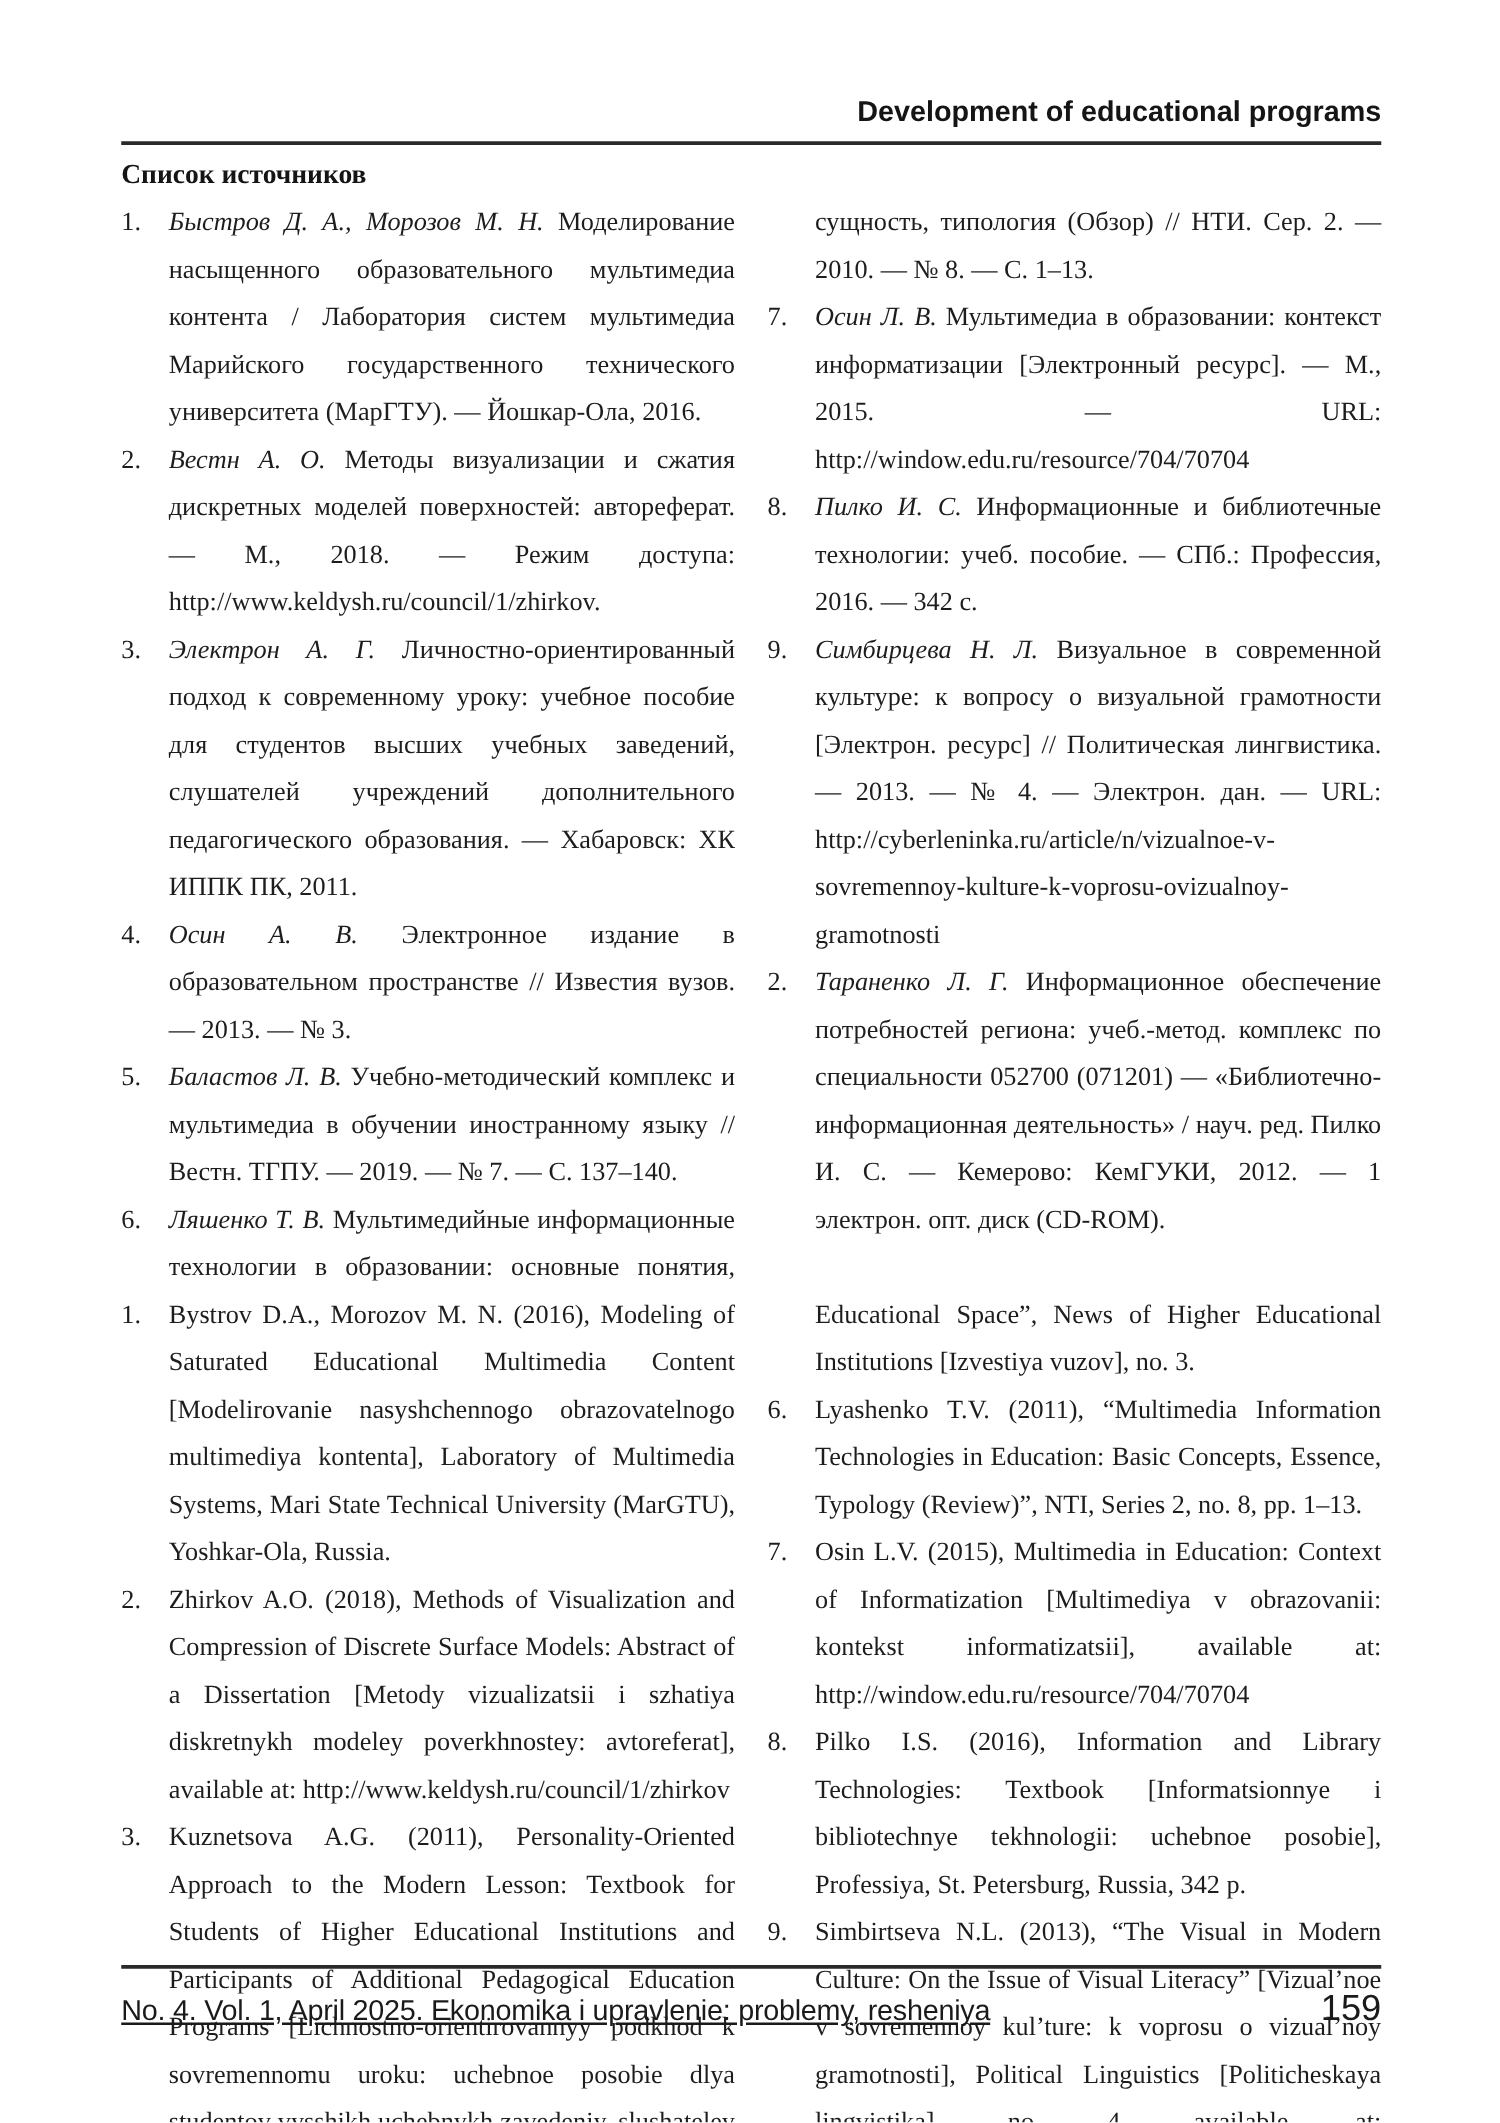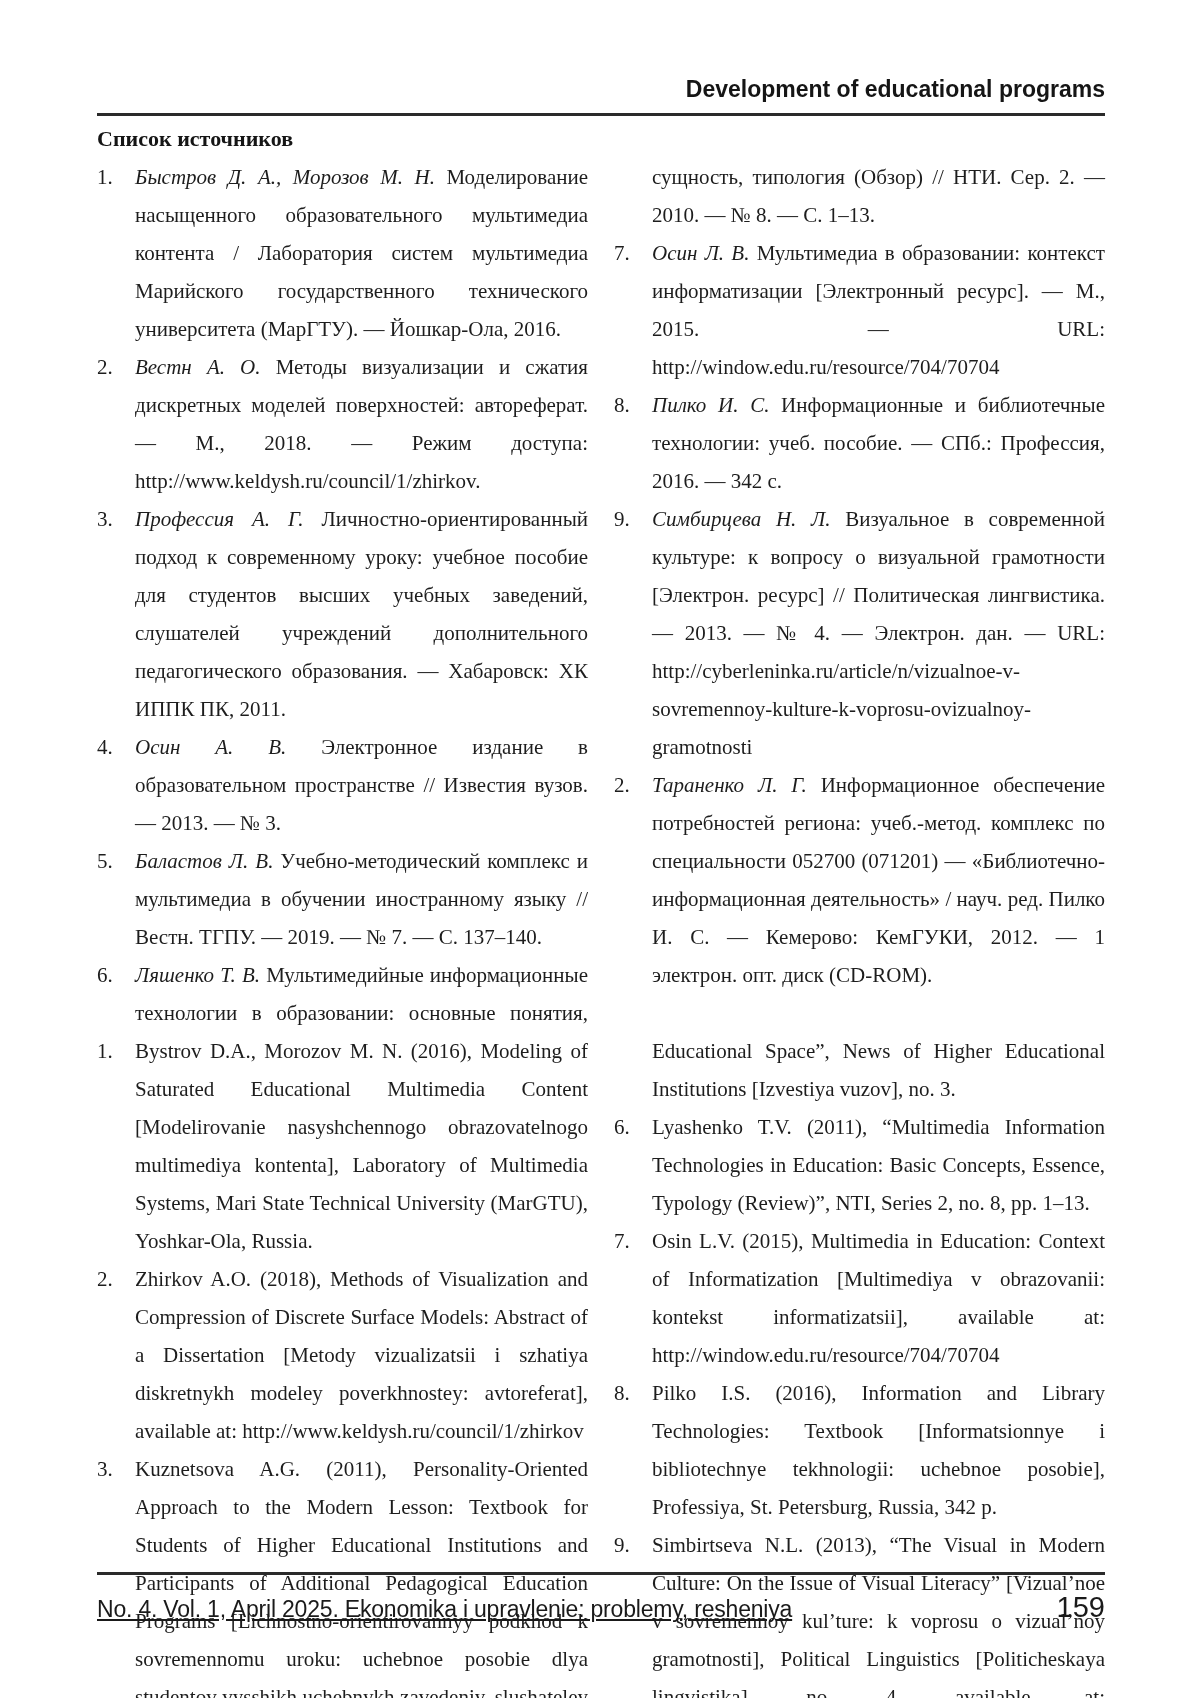--- a/index.html
+++ b/index.html
@@ -72,21 +72,21 @@
 
     <div class="running-head">Development of educational programs</div>
 
     <div class="head-rule"></div>
 
     <h2 class="section-heading sources">Список источников</h2>
 
     <div class="ref-list" id="sources-list" lang="ru">
         <div class="ref-item"><span class="ref-num">1.</span><span class="ref-author">Быстров Д. А., Морозов М. Н. </span><span>Моделирование насыщенного образовательного мультимедиа контента / Лаборатория систем мультимедиа Марийского государственного технического университета (МарГТУ). — Йошкар-Ола, 2016.</span></div>
         <div class="ref-item"><span class="ref-num">2.</span><span class="ref-author">Вестн А. О. </span><span>Методы визуализации и сжатия дискретных моделей поверхностей: автореферат. — М., 2018. — Режим доступа: http://www.keldysh.ru/council/1/zhirkov.</span></div>
-        <div class="ref-item"><span class="ref-num">3.</span><span class="ref-author">Профессия А. Г. </span><span>Личностно-ориентированный подход к современному уроку: учебное пособие для студентов высших учебных заведений, слушателей учреждений дополнительного педагогического образования. — Хабаровск: ХК ИППК ПК, 2011.</span></div>
+        <div class="ref-item"><span class="ref-num">3.</span><span class="ref-author">Электрон А. Г. </span><span>Личностно-ориентированный подход к современному уроку: учебное пособие для студентов высших учебных заведений, слушателей учреждений дополнительного педагогического образования. — Хабаровск: ХК ИППК ПК, 2011.</span></div>
         <div class="ref-item"><span class="ref-num">4.</span><span class="ref-author">Осин А. В. </span><span>Электронное издание в образовательном пространстве // Известия вузов. — 2013. — № 3.</span></div>
         <div class="ref-item"><span class="ref-num">5.</span><span class="ref-author">Баластов Л. В. </span><span>Учебно-методический комплекс и мультимедиа в обучении иностранному языку // Вестн. ТГПУ. — 2019. — № 7. — С. 137–140.</span></div>
         <div class="ref-item"><span class="ref-num">6.</span><span class="ref-author">Ляшенко Т. В. </span><span>Мультимедийные информационные технологии в образовании: основные понятия, сущность, типология (Обзор) // НТИ. Сер. 2. — 2010. — № 8. — С. 1–13.</span></div>
         <div class="ref-item"><span class="ref-num">7.</span><span class="ref-author">Осин Л. В. </span><span>Мультимедиа в образовании: контекст информатизации [Электронный ресурс]. — М., 2015. — URL: http://window.edu.ru/resource/704/70704</span></div>
         <div class="ref-item"><span class="ref-num">8.</span><span class="ref-author">Пилко И. С. </span><span>Информационные и библиотечные технологии: учеб. пособие. — СПб.: Профессия, 2016. — 342 с.</span></div>
         <div class="ref-item"><span class="ref-num">9.</span><span class="ref-author">Симбирцева Н. Л. </span><span>Визуальное в современной культуре: к вопросу о визуальной грамотности [Электрон. ресурс] // Политическая лингвистика. — 2013. — № 4. — Электрон. дан. — URL: http://cyberleninka.ru/article/n/vizualnoe-v-sovremennoy-kulture-k-voprosu-ovizualnoy-gramotnosti</span></div>
         <div class="ref-item"><span class="ref-num">2.</span><span class="ref-author">Тараненко Л. Г. </span><span>Информационное обеспечение потребностей региона: учеб.-метод. комплекс по специальности 052700 (071201) — «Библиотечно-информационная деятельность» / науч. ред. Пилко И. С. — Кемерово: КемГУКИ, 2012. — 1 электрон. опт. диск (CD-ROM).</span></div>
       </div>
 
 

